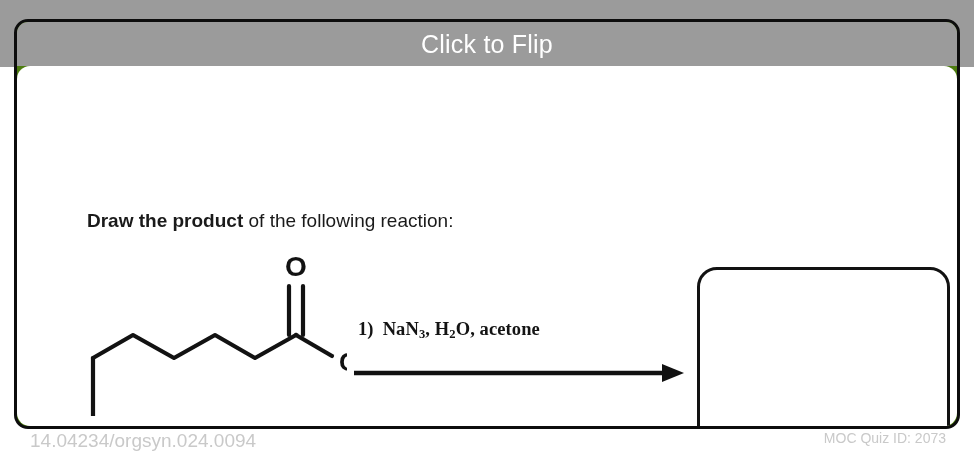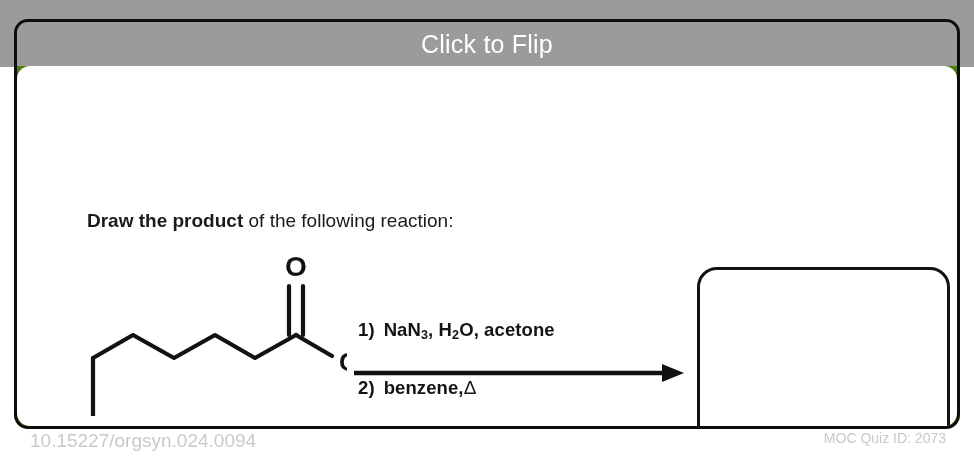--- a/index.html
+++ b/index.html
@@ -95,20 +95,21 @@
     width: 270px;
     height: 170px;
   }
 
   .conditions {
     position: absolute;
     left: 337px;
     top: 253px;
     width: 330px;
     height: 95px;
+    font-family: Liberation Serif, serif;
   }
   .cond-line {
     position: absolute;
     font-size: 18.5px;
     font-weight: 700;
     color: #141414;
     white-space: nowrap;
     letter-spacing: 0.1px;
   }
   .cond-line.one { top: 0px; left: 4px; }
@@ -200,35 +201,32 @@
             <line x1="219" y1="89" x2="255" y2="110" stroke="#121212" stroke-width="4.2" stroke-linecap="round"></line>
             <text x="219" y="30" text-anchor="middle" font-family="Liberation Sans, sans-serif" font-size="28" font-weight="700" fill="#121212">O</text>
             <text x="262" y="125" text-anchor="start" font-family="Liberation Sans, sans-serif" font-size="26" font-weight="700" fill="#121212">Cl</text>
           </svg>
         </div>
 
         <div class="conditions">
           <div class="cond-line one">
             <span class="num">1)</span><span>NaN<sub>3</sub>, H<sub>2</sub>O, acetone</span>
           </div>
-          <div class="cond-line two">
-            <span class="num">2)</span><span>benzene,</span><span class="delta">Δ</span>
-          </div>
         </div>
 
         <div class="arrow">
           <svg width="330" height="24" viewBox="0 0 330 24">
             <line x1="0" y1="12" x2="312" y2="12" stroke="#111111" stroke-width="4.5"></line>
             <polygon points="308,3 330,12 308,21" fill="#111111"></polygon>
           </svg>
         </div>
 
         <div class="answer-box"></div>
 
       </div>
     </div>
   </div>
 
-  <div class="footer-left">10.15227/orgsyn.024.0094</div>
+  <div class="footer-left">14.04234/orgsyn.024.0094</div>
 
   <div class="footer-right">MOC Quiz ID: 2073</div>
 
 </div>
 
 </body></html>

